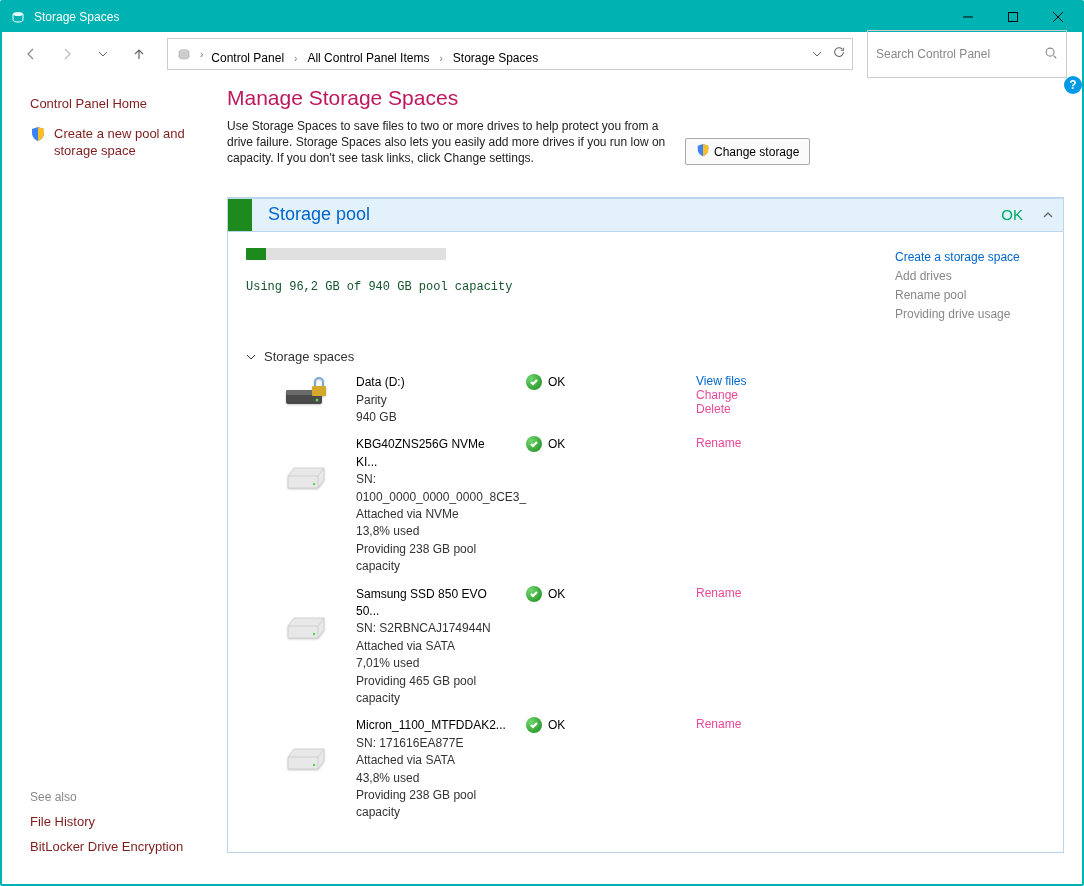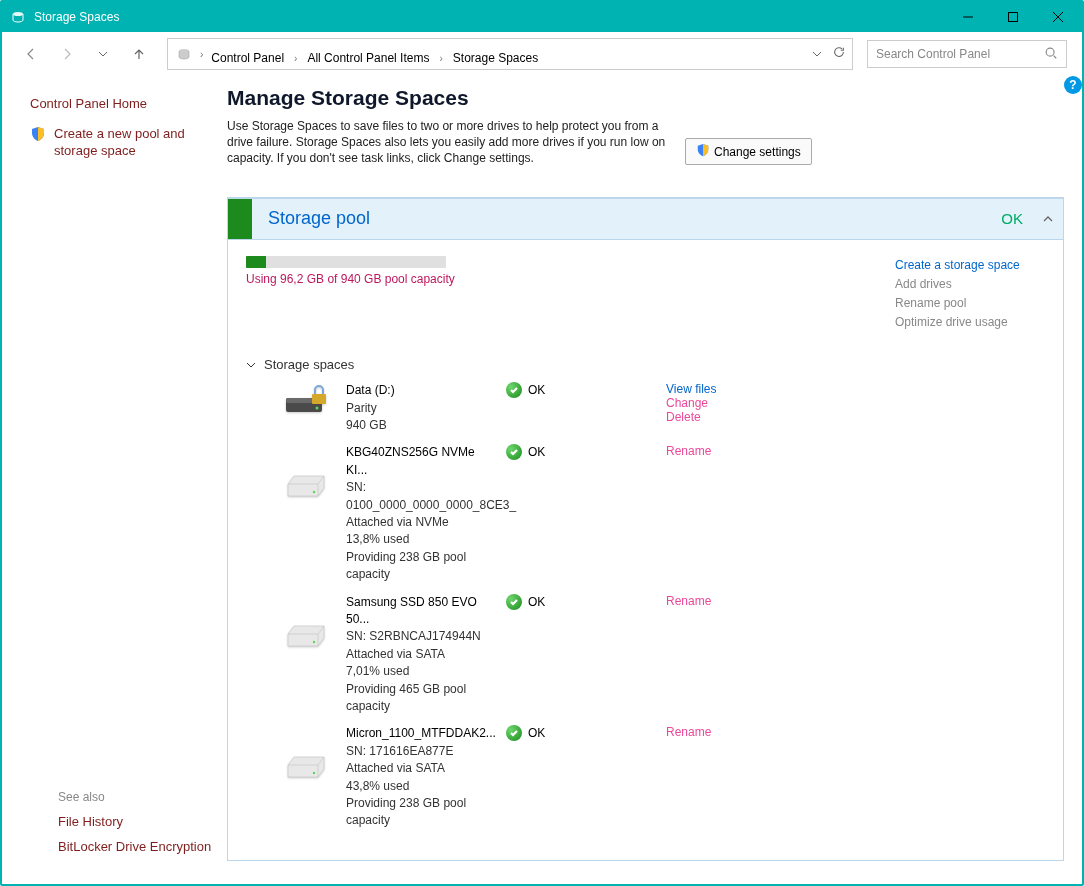--- a/index.html
+++ b/index.html
@@ -16,62 +16,62 @@
 
 .toolbar { height: 44px; display: flex; align-items: center; padding: 0 15px; gap: 8px; border-bottom: 0px solid #e5e5e5; }
 .nav-btn { width: 28px; height: 28px; display: flex; align-items: center; justify-content: center; color: #666; }
 .nav-btn.disabled { color: #bbb; }
 .addressbar { flex: 1; border: 1px solid #ccc; height: 32px; display: flex; align-items: center; padding: 0 6px; margin: 0 6px; }
 .addr-icon { width: 20px; display: flex; align-items: center; justify-content: center; color: #555; margin-right: 6px;}
 .breadcrumb { display: flex; align-items: center; font-size: 12px; color: #000; gap: 2px; margin-top: 8px; }
 .bc-sep { margin: 0 6px; color: #777; font-size: 10px; }
 .bc-item { padding: 0 2px; }
 .addr-tail { margin-left: auto; display: flex; gap: 10px; align-items: center; }
-.searchbox { width: 200px; border: 1px solid #ccc; height: 28px; display: flex; align-items: center; padding: 0 8px; font-size: 12px; color: #888; justify-content: space-between; }
+.searchbox { width: 200px; border: 1px solid #ccc; height: 48px; display: flex; align-items: center; padding: 0 8px; font-size: 12px; color: #888; justify-content: space-between; }
 .searchbox input { border:none; outline:none; font-size:12px; width:150px; }
 .searchbox input::placeholder { color:#888; }
 
 
 .body { display: flex; height: calc(100% - 74px); }
 .sidebar { width: 215px; padding: 20px 10px 10px 28px; font-size: 13px; color: #003399; position: relative; }
 .sidebar a { color: #7f1d1d; text-decoration: none; display: block; margin-bottom: 8px; cursor: pointer; }
 .sidebar .task { display: flex; gap: 8px; }
-.see-also { position: absolute; bottom: 20px; left: 28px; margin-left: 28px; }
+.see-also { position: absolute; bottom: 20px; left: 28px; }
 .see-also .heading { color: #888; font-size: 12px; margin-bottom: 10px; }
 .see-also a { margin-bottom: 10px; }
 
 .main { flex: 1; padding: 10px 18px 0 10px; overflow-y: auto; position: relative; }
 .help-icon { position: absolute; right: 0px; top: 0px; width: 18px; height: 18px; background: #0099e5; border-radius: 50%; color: #fff; font-size: 12px; display: flex; align-items: center; justify-content: center; font-weight: bold; }
 
-.page-title { color: #0f172a; font-size: 21px; font-weight: 700; margin-bottom: 8px; }
+.page-title { color: #be185d; font-size: 21px; font-weight: 400; margin-bottom: 8px; }
 .intro-row { display: flex; gap: 18px; align-items: flex-start; margin-bottom: 30px; }
 .intro { font-size: 12px; color: #222; max-width: 440px; line-height: 1.35; }
 .change-btn { border: 1px solid #aaa; background: #fafafa; padding: 4px 10px; font-size: 12px; display: flex; align-items: center; gap: 4px; border-radius: 2px; margin-top: 20px; }
 
 
 .pool { border: 1px solid #bcd7ec; }
-.pool-header { background: #e3f1fb; border-top: 1px solid #bcd7ec; border-bottom: 1px solid #bcd7ec; height: 42px; display: flex; align-items: center; }
+.pool-header { background: #e3f1fb; border-top: 1px solid #bcd7ec; border-bottom: 1px solid #bcd7ec; height: 34px; display: flex; align-items: center; }
 .pool-accent { width: 24px; height: 100%; background: #1d8a1d; }
 .pool-title { color: #0066cc; font-size: 18px; margin-left: 16px; }
 .pool-status { margin-left: auto; color: #0a6; font-size: 15px; padding-right: 10px; }
 .pool-chevron { width: 30px; color: #666; display:flex; align-items:center; justify-content:center; }
 
 .pool-body { padding: 16px 18px 20px 18px; }
 .pool-usage-row { display: flex; gap: 40px; }
 .usage-left { flex: 1; }
 .progress { width: 200px; height: 12px; background: #e0e0e0; border-radius: 1px; overflow: hidden; }
 .progress-fill { height: 100%; background: #1d8a1d; width: 10%; }
-.usage-text { font-size: 12px; color: #be185d; margin-top: 4px; }
+.usage-text { font-size: 12px; color: #14532d; margin-top: 20px; font-family: Liberation Mono, monospace; }
 .pool-actions { width: 150px; font-size: 12px; line-height: 1.6; }
 .pool-actions a { color: #0066cc; display: block; cursor: pointer; }
 .pool-actions span.disabled { color: #888; display: block; }
 
 .section-head { display: flex; align-items: center; gap: 8px; font-size: 13px; color: #333; margin: 25px 0 10px 0; }
 
-.entry { display: grid; grid-template-columns: 60px 150px 150px 150px; gap: 10px; align-items: flex-start; margin: 10px 0 10px 30px; font-size: 12px; color: #333; }
+.entry { display: grid; grid-template-columns: 60px 150px 150px 150px; gap: 20px; align-items: flex-start; margin: 10px 0 10px 30px; font-size: 12px; color: #333; }
 .entry .icon-cell { display: flex; align-items: flex-start; justify-content: center; padding-top: 2px; }
 .entry .details { line-height: 1.45; }
 .entry .details .name { color: #000; }
 .entry .status-cell { display: flex; align-items: center; gap: 6px; }
 .entry .status-ok { color: #000; }
 .entry .actions a { color: #0066cc; display: block; cursor:pointer; }
 .entry .actions span.disabled { color: #ec4899; display: block; }
 
 .ok-badge { width: 16px; height: 16px; background: radial-gradient(circle at 30% 30%, #6ed66e, #1a8a1a); border-radius: 50%; display: flex; align-items: center; justify-content: center; }
 .ok-badge svg { stroke: #fff; stroke-width: 2.2; fill: none; }
@@ -193,21 +193,21 @@
     <div class="page-title">Manage Storage Spaces</div>
     <div class="intro-row">
       <div class="intro">Use Storage Spaces to save files to two or more drives to help protect you from a drive failure. Storage Spaces also lets you easily add more drives if you run low on capacity. If you don't see task links, click Change settings.</div>
       <button class="change-btn">
         <span class="shield">
           <svg width="14" height="14" viewBox="0 0 16 16">
               <path d="M8 1l6 2v4c0 4-3 7-6 8-3-1-6-4-6-8V3z" fill="#3b82f6"></path>
               <path d="M8 1l6 2v4c0 4-3 7-6 8V1z" fill="#fbbf24"></path>
             </svg>
         </span>
-        <span>Change settings</span>
+        <span>Change storage</span>
       </button>
     </div>
 
     <div class="pool">
       <div class="pool-header">
         <div class="pool-accent"></div>
         <div class="pool-title">Storage pool</div>
         <div class="pool-status">OK</div>
         <div class="pool-chevron">
             <svg width="12" height="12" viewBox="0 0 12 12" fill="none" stroke="#666" stroke-width="1.3">
@@ -221,21 +221,21 @@
           <div class="usage-left">
             <div class="progress">
                 <div class="progress-fill" style="width: 10%;"></div>
               </div>
             <div class="usage-text">Using 96,2 GB of 940 GB pool capacity</div>
           </div>
           <div class="pool-actions">
             <a>Create a storage space</a>
             <span class="disabled">Add drives</span>
             <span class="disabled">Rename pool</span>
-            <span class="disabled">Optimize drive usage</span>
+            <span class="disabled">Providing drive usage</span>
           </div>
         </div>
 
         <div class="section-head">
           <svg width="10" height="10" viewBox="0 0 10 10" fill="none" stroke="#333">
               <path d="M1 3l4 4 4-4"></path>
             </svg>
           <span>Storage spaces</span>
         </div>
 

